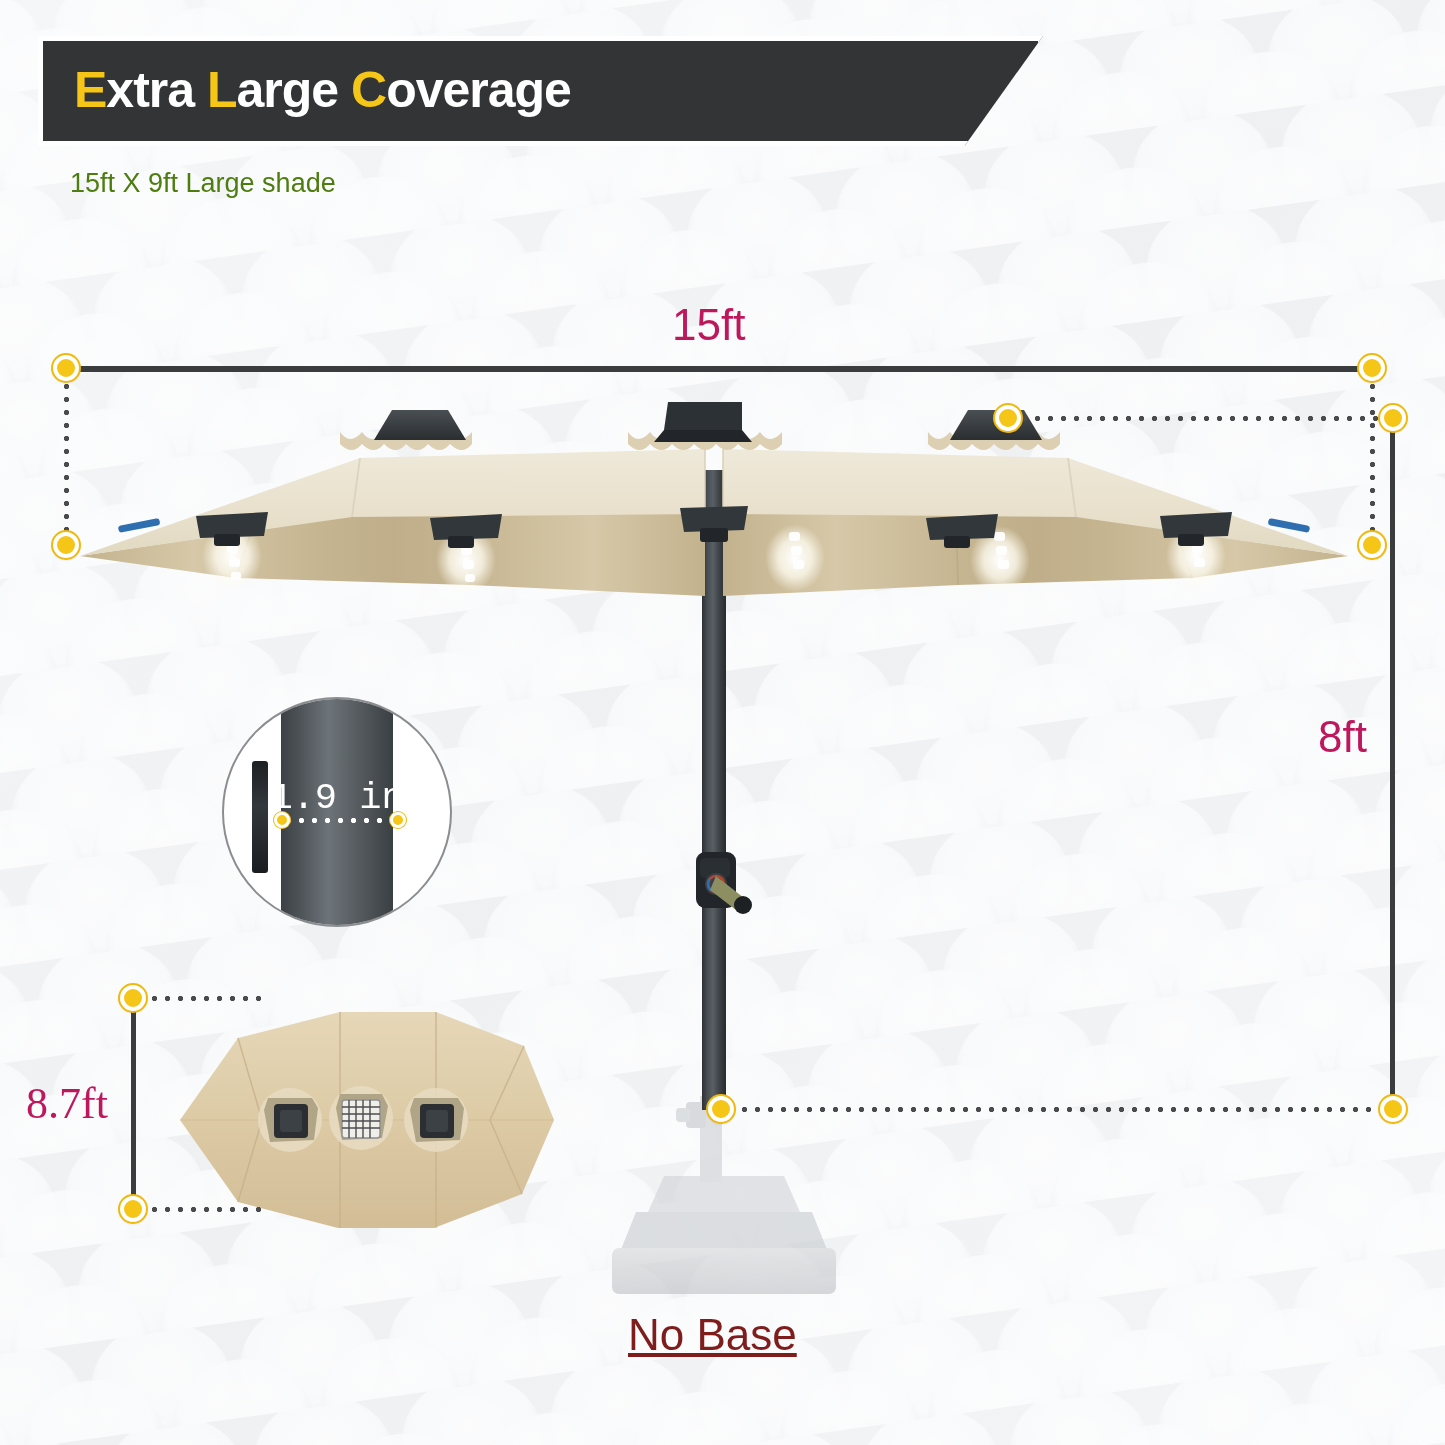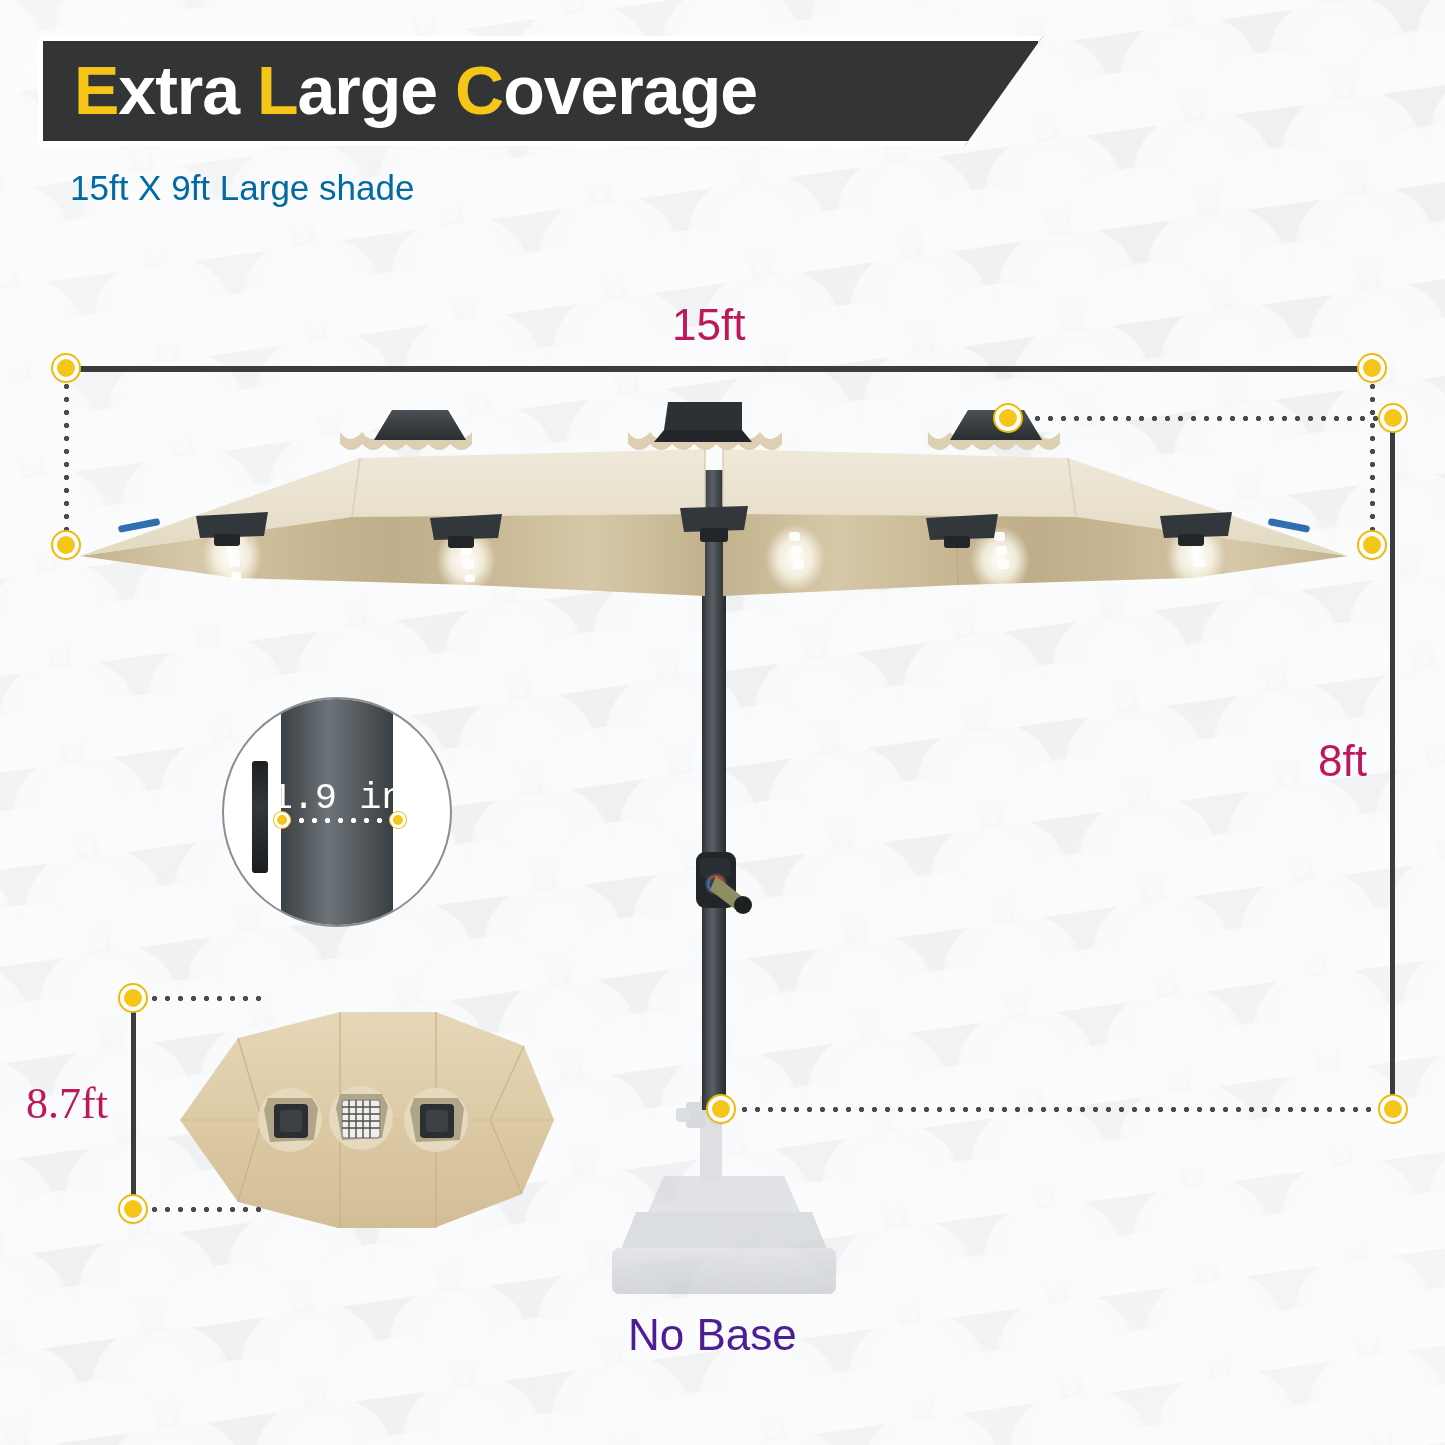--- a/index.html
+++ b/index.html
@@ -20,29 +20,29 @@
   }
   #banner-shape {
     position:absolute; inset:0;
     background:#333436;
     clip-path: polygon(0 0, 100% 0, 92.2% 100%, 0 100%);
     border:5px solid #ffffff;
     box-shadow:0 3px 7px rgba(0,0,0,.22);
   }
   #banner-title {
     position:absolute; left:36px; top:50%; transform:translateY(-52%);
-    font-size:68px; font-weight:bold; letter-spacing:-1px;
+    font-size:50px; font-weight:bold; letter-spacing:-1px;
     white-space:nowrap; line-height:1;
   }
   #banner-title .hl { color:#f5c518; }
   #banner-title .wt { color:#ffffff; }
 
   #subtitle {
     position:absolute; left:70px; top:168px; z-index:5;
-    font-size:35px; color:#0369a1; white-space:nowrap;
+    font-size:27px; color:#4d7c0f; white-space:nowrap;
   }
 
   
   .node {
     position:absolute; width:26px; height:26px; border-radius:50%;
     background:#f5c518; border:4px solid #ffffff;
     box-shadow:0 0 0 2px #f0b90b, 0 1px 3px rgba(0,0,0,.3);
     z-index:30;
   }
   .node.sm {
@@ -84,21 +84,21 @@
     border-radius:3px;
   }
   #mag-label {
     position:absolute; left:50%; top:78px; transform:translateX(-50%);
     color:#ffffff; font-size:37px; white-space:nowrap; z-index:3;
   }
 
   
   #nobase-label {
     position:absolute; left:628px; top:1310px; z-index:30;
-    font-size:44px; color:#4c1d95; white-space:nowrap;
+    font-size:44px; color:#7f1d1d; white-space:nowrap;text-decoration:underline;
   }
 </style>
 </head>
 <body>
 
 <svg id="bg-texture" width="1445" height="1445" viewBox="0 0 1445 1445" aria-hidden="true">
   <defs>
     <linearGradient id="bgGrad" x1="0" y1="0" x2="1" y2="1">
       <stop offset="0%" stop-color="#f5f6f8"></stop>
       <stop offset="50%" stop-color="#eef0f2"></stop>
@@ -322,21 +322,21 @@
 <div class="dot-v" style="left:1369px; top:380px; height:165px;"></div>
 <div class="node" style="left:53px; top:532px;"></div>
 <div class="node" style="left:1359px; top:532px;"></div>
 
 <div class="dot-h" style="left:1018px; top:415px; width:370px;"></div>
 <div class="node" style="left:995px; top:405px;"></div>
 <div class="node" style="left:1380px; top:405px;"></div>
 
 <div class="solid-line" style="left:1390px; top:430px; width:5px; height:686px;"></div>
 <div class="node" style="left:1380px; top:1096px;"></div>
-<div class="dim-label" style="left:1318px; top:712px;margin-top:24px;">8ft</div>
+<div class="dim-label" style="left:1318px; top:712px;">8ft</div>
 
 <div class="dot-h" style="left:738px; top:1106px; width:648px;"></div>
 <div class="node" style="left:708px; top:1096px;"></div>
 
 <div class="solid-line" style="left:131px; top:1005px; width:5px; height:205px;"></div>
 <div class="node" style="left:120px; top:985px;"></div>
 <div class="node" style="left:120px; top:1196px;"></div>
 <div class="dot-h" style="left:148px; top:995px; width:116px;"></div>
 <div class="dot-h" style="left:148px; top:1206px; width:116px;"></div>
 <div class="dim-label" style="left:26px; top:1078px;font-family:Liberation Serif, serif;">8.7ft</div>

